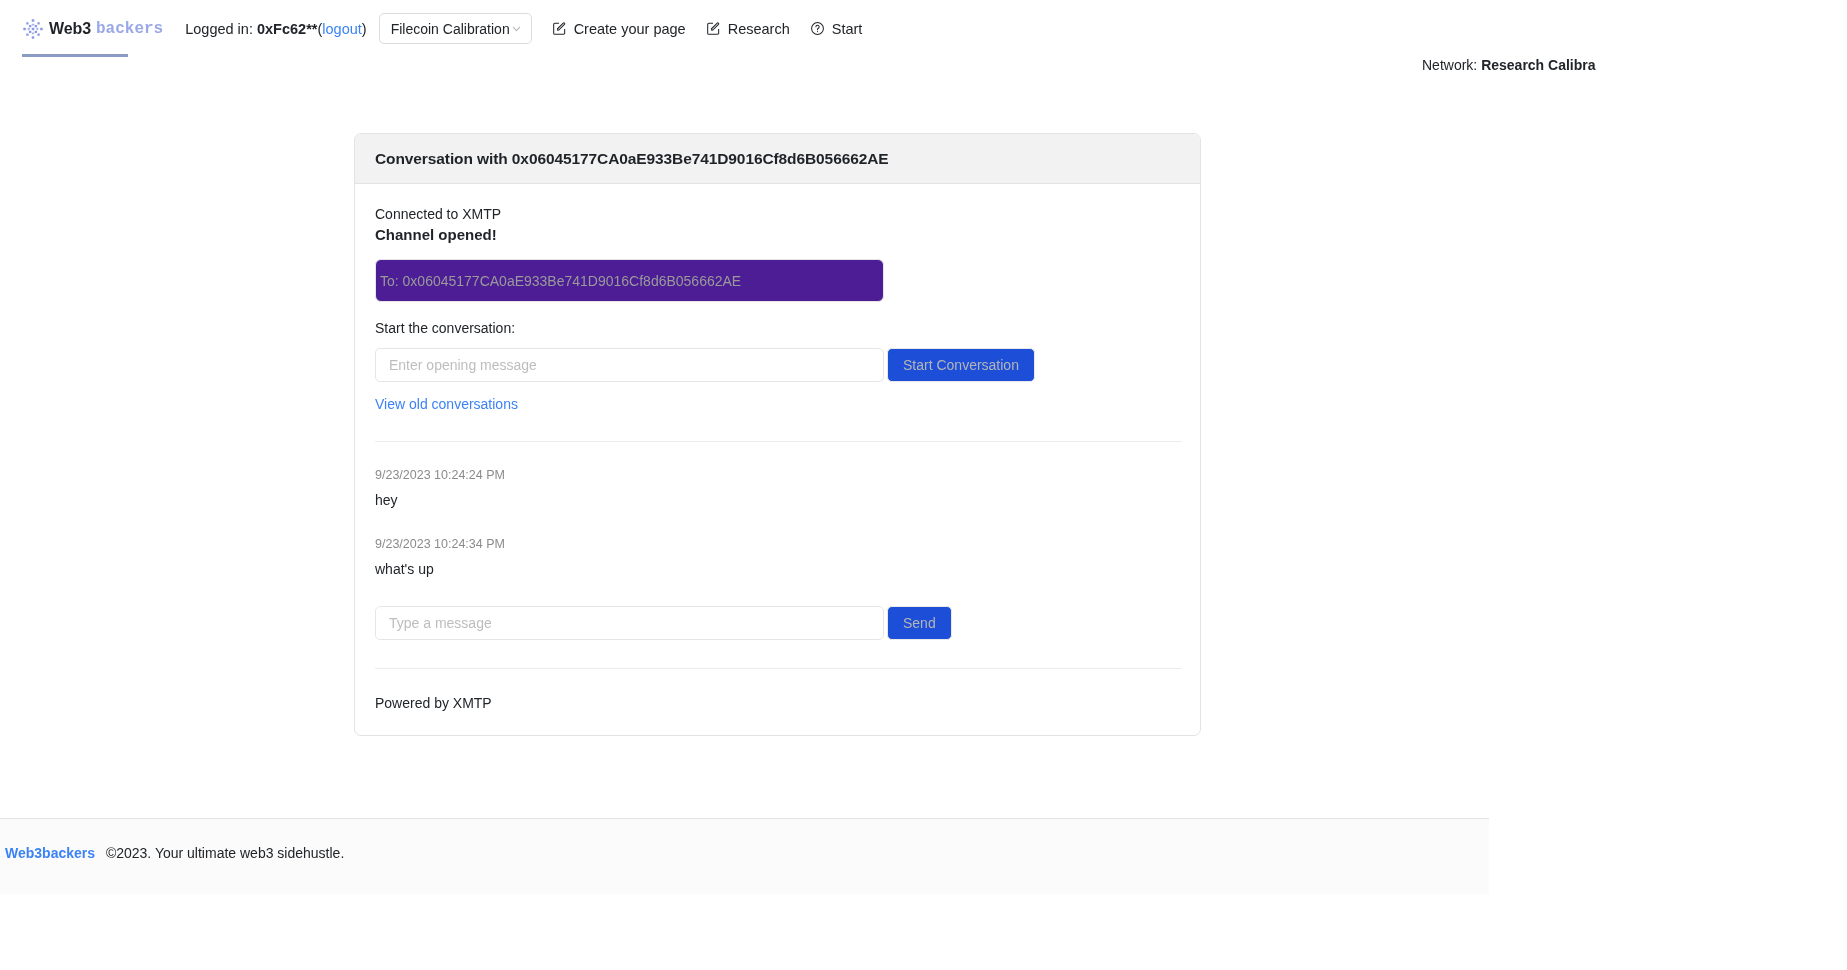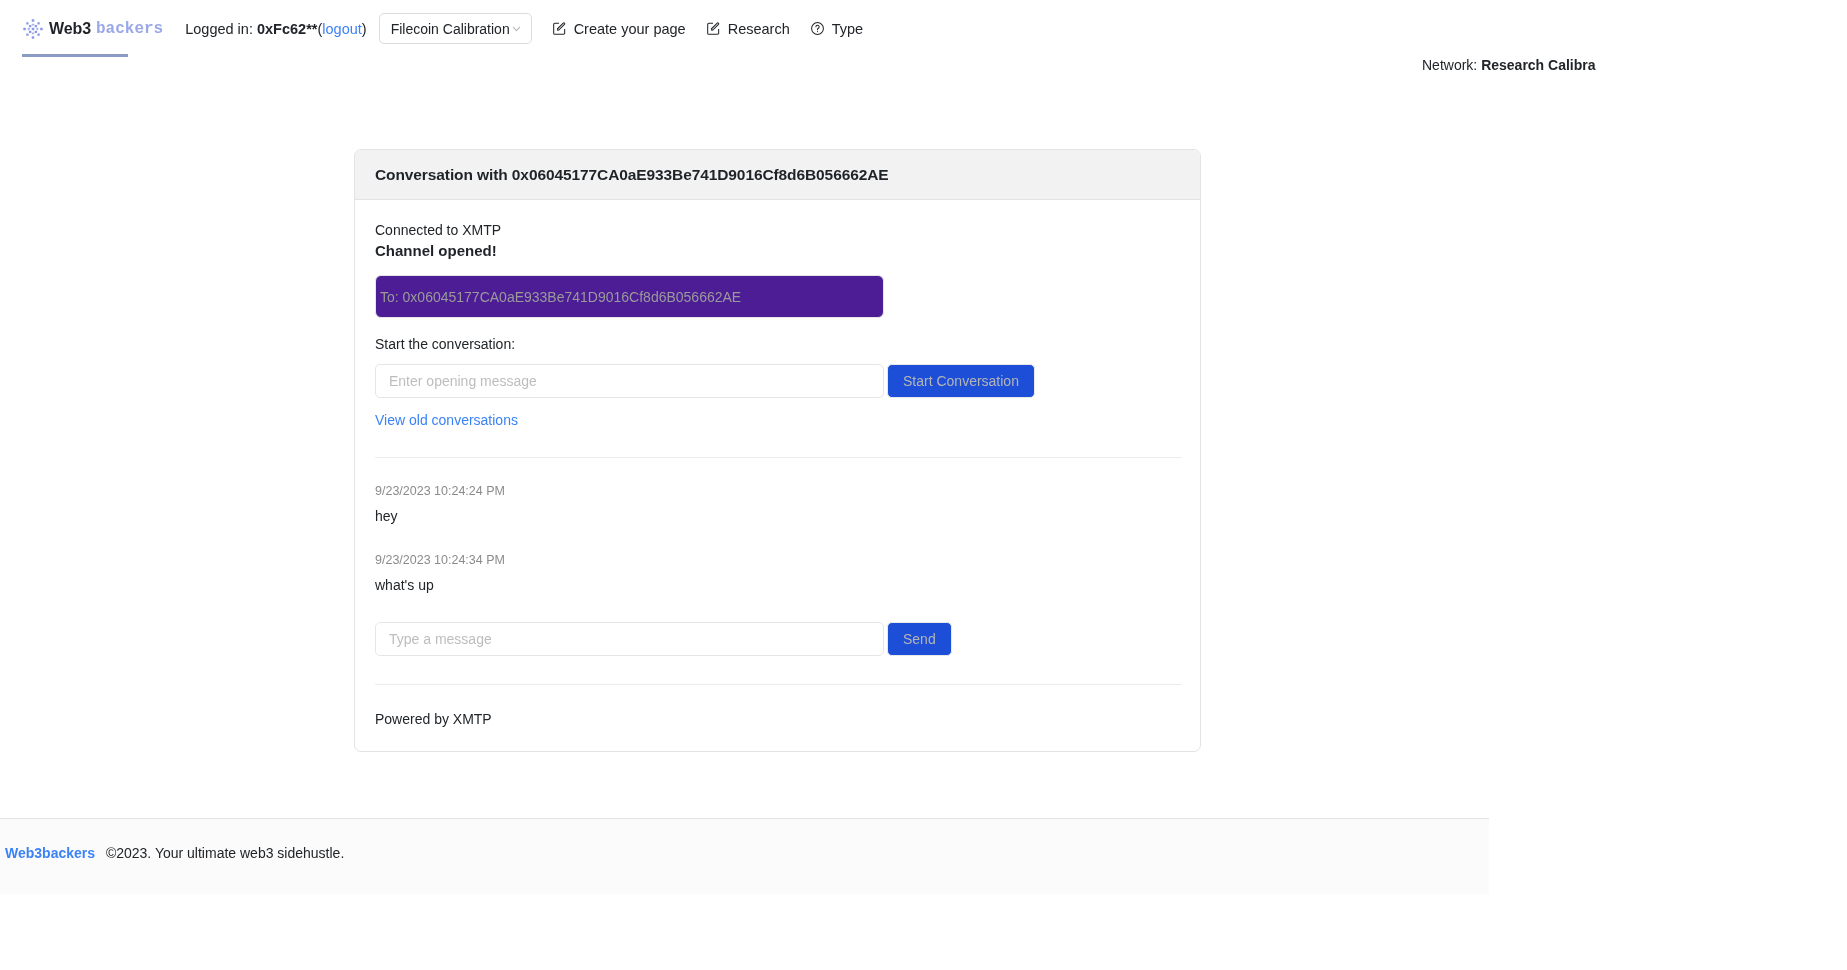--- a/index.html
+++ b/index.html
@@ -104,21 +104,21 @@
   
   .page {
     position: relative;
     height: 811px;
     background: #ffffff;
   }
 
   .card {
     position: absolute;
     left: 354px;
-    top: 66px;
+    top: 50px;
     width: 847px;
     background: #ffffff;
     border: 1px solid #e3e3e3;
     border-radius: 7px;
     overflow: hidden;
   }
   .card-header {
     background: #f2f2f2;
     border-bottom: 1px solid #e3e3e3;
     padding: 16px 20px 15px 20px;
@@ -306,21 +306,21 @@
     </svg>
     <span>Research</span>
   </a>
 
   <a class="navlink" href="#">
     <svg class="nav-ico" viewBox="0 0 16 16" fill="none" stroke="currentColor" stroke-width="1.1">
       <circle cx="8" cy="8" r="6.3"></circle>
       <path d="M6.3 6.2 a1.75 1.75 0 1 1 2.3 1.7 c-0.5 0.2 -0.65 0.5 -0.65 1.0 v0.35" stroke-linecap="round"></path>
       <circle cx="8" cy="11.3" r="0.62" fill="currentColor" stroke="none"></circle>
     </svg>
-    <span>Type</span>
+    <span>Start</span>
   </a>
 
   <div class="active-underline"></div>
 </div>
 
 <div class="netrow">
   <div class="netlabel">
     <span>Network:</span>
     <b>Research Calibra</b>
   </div>

